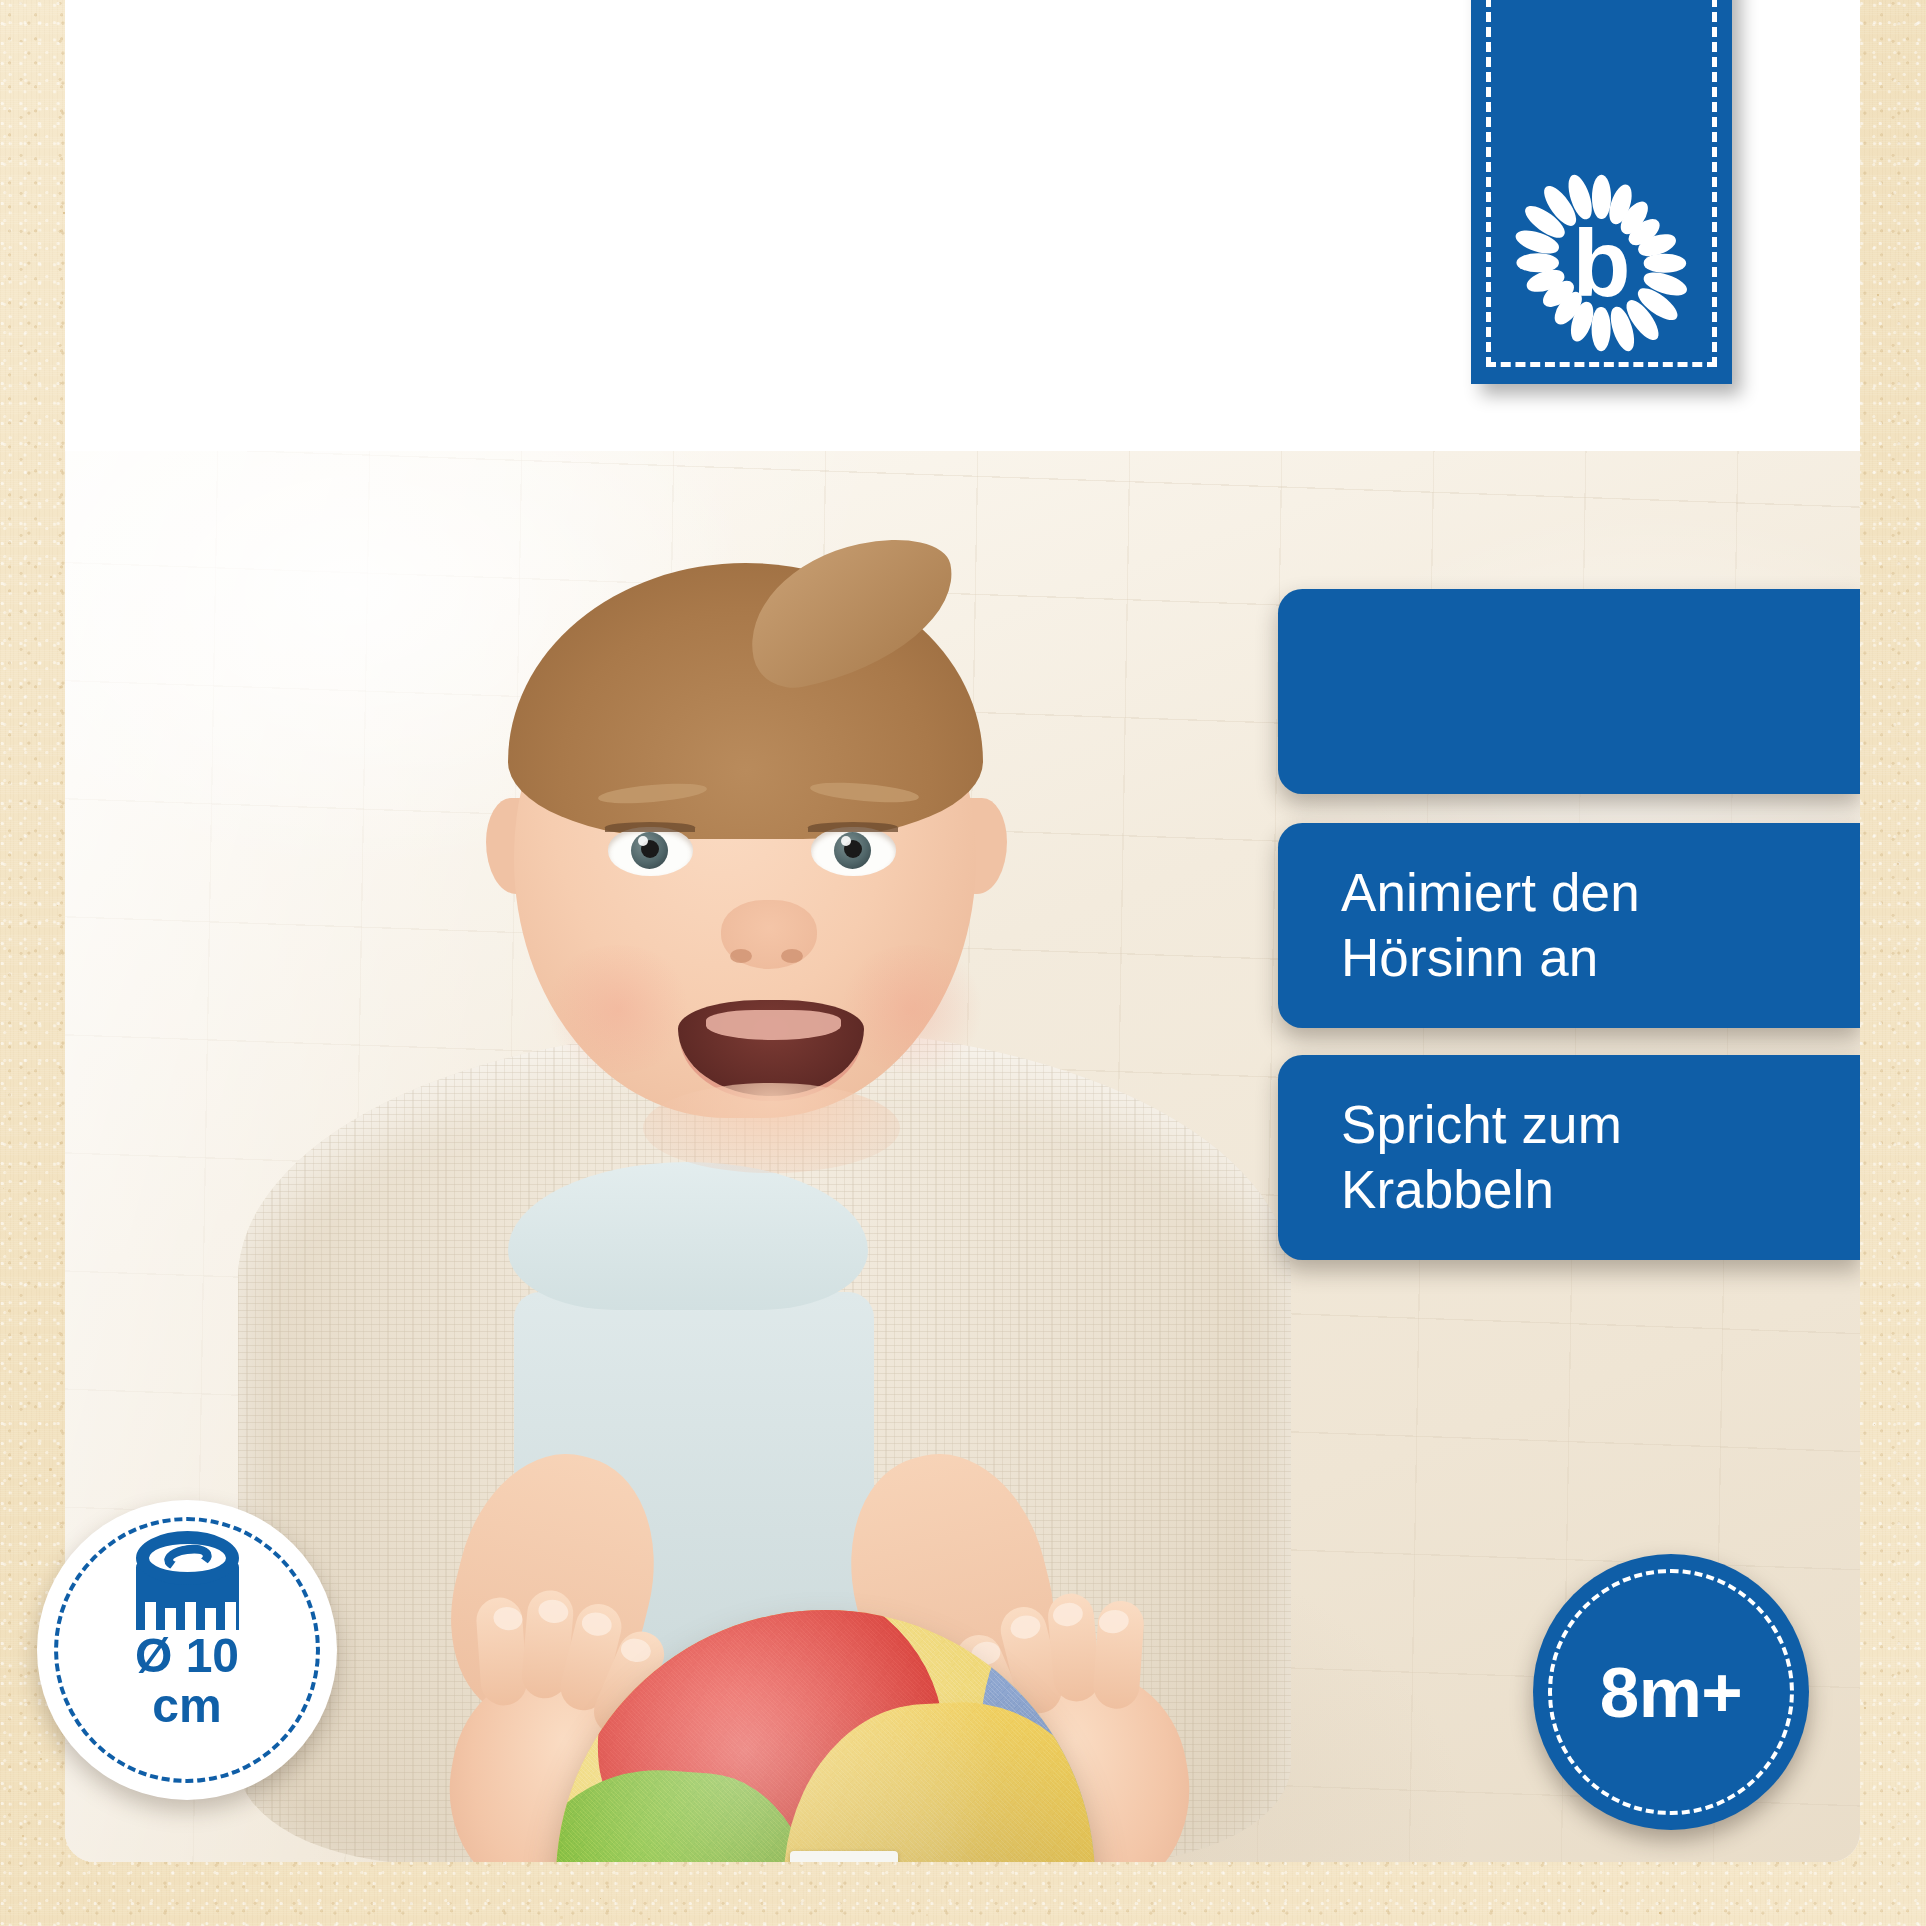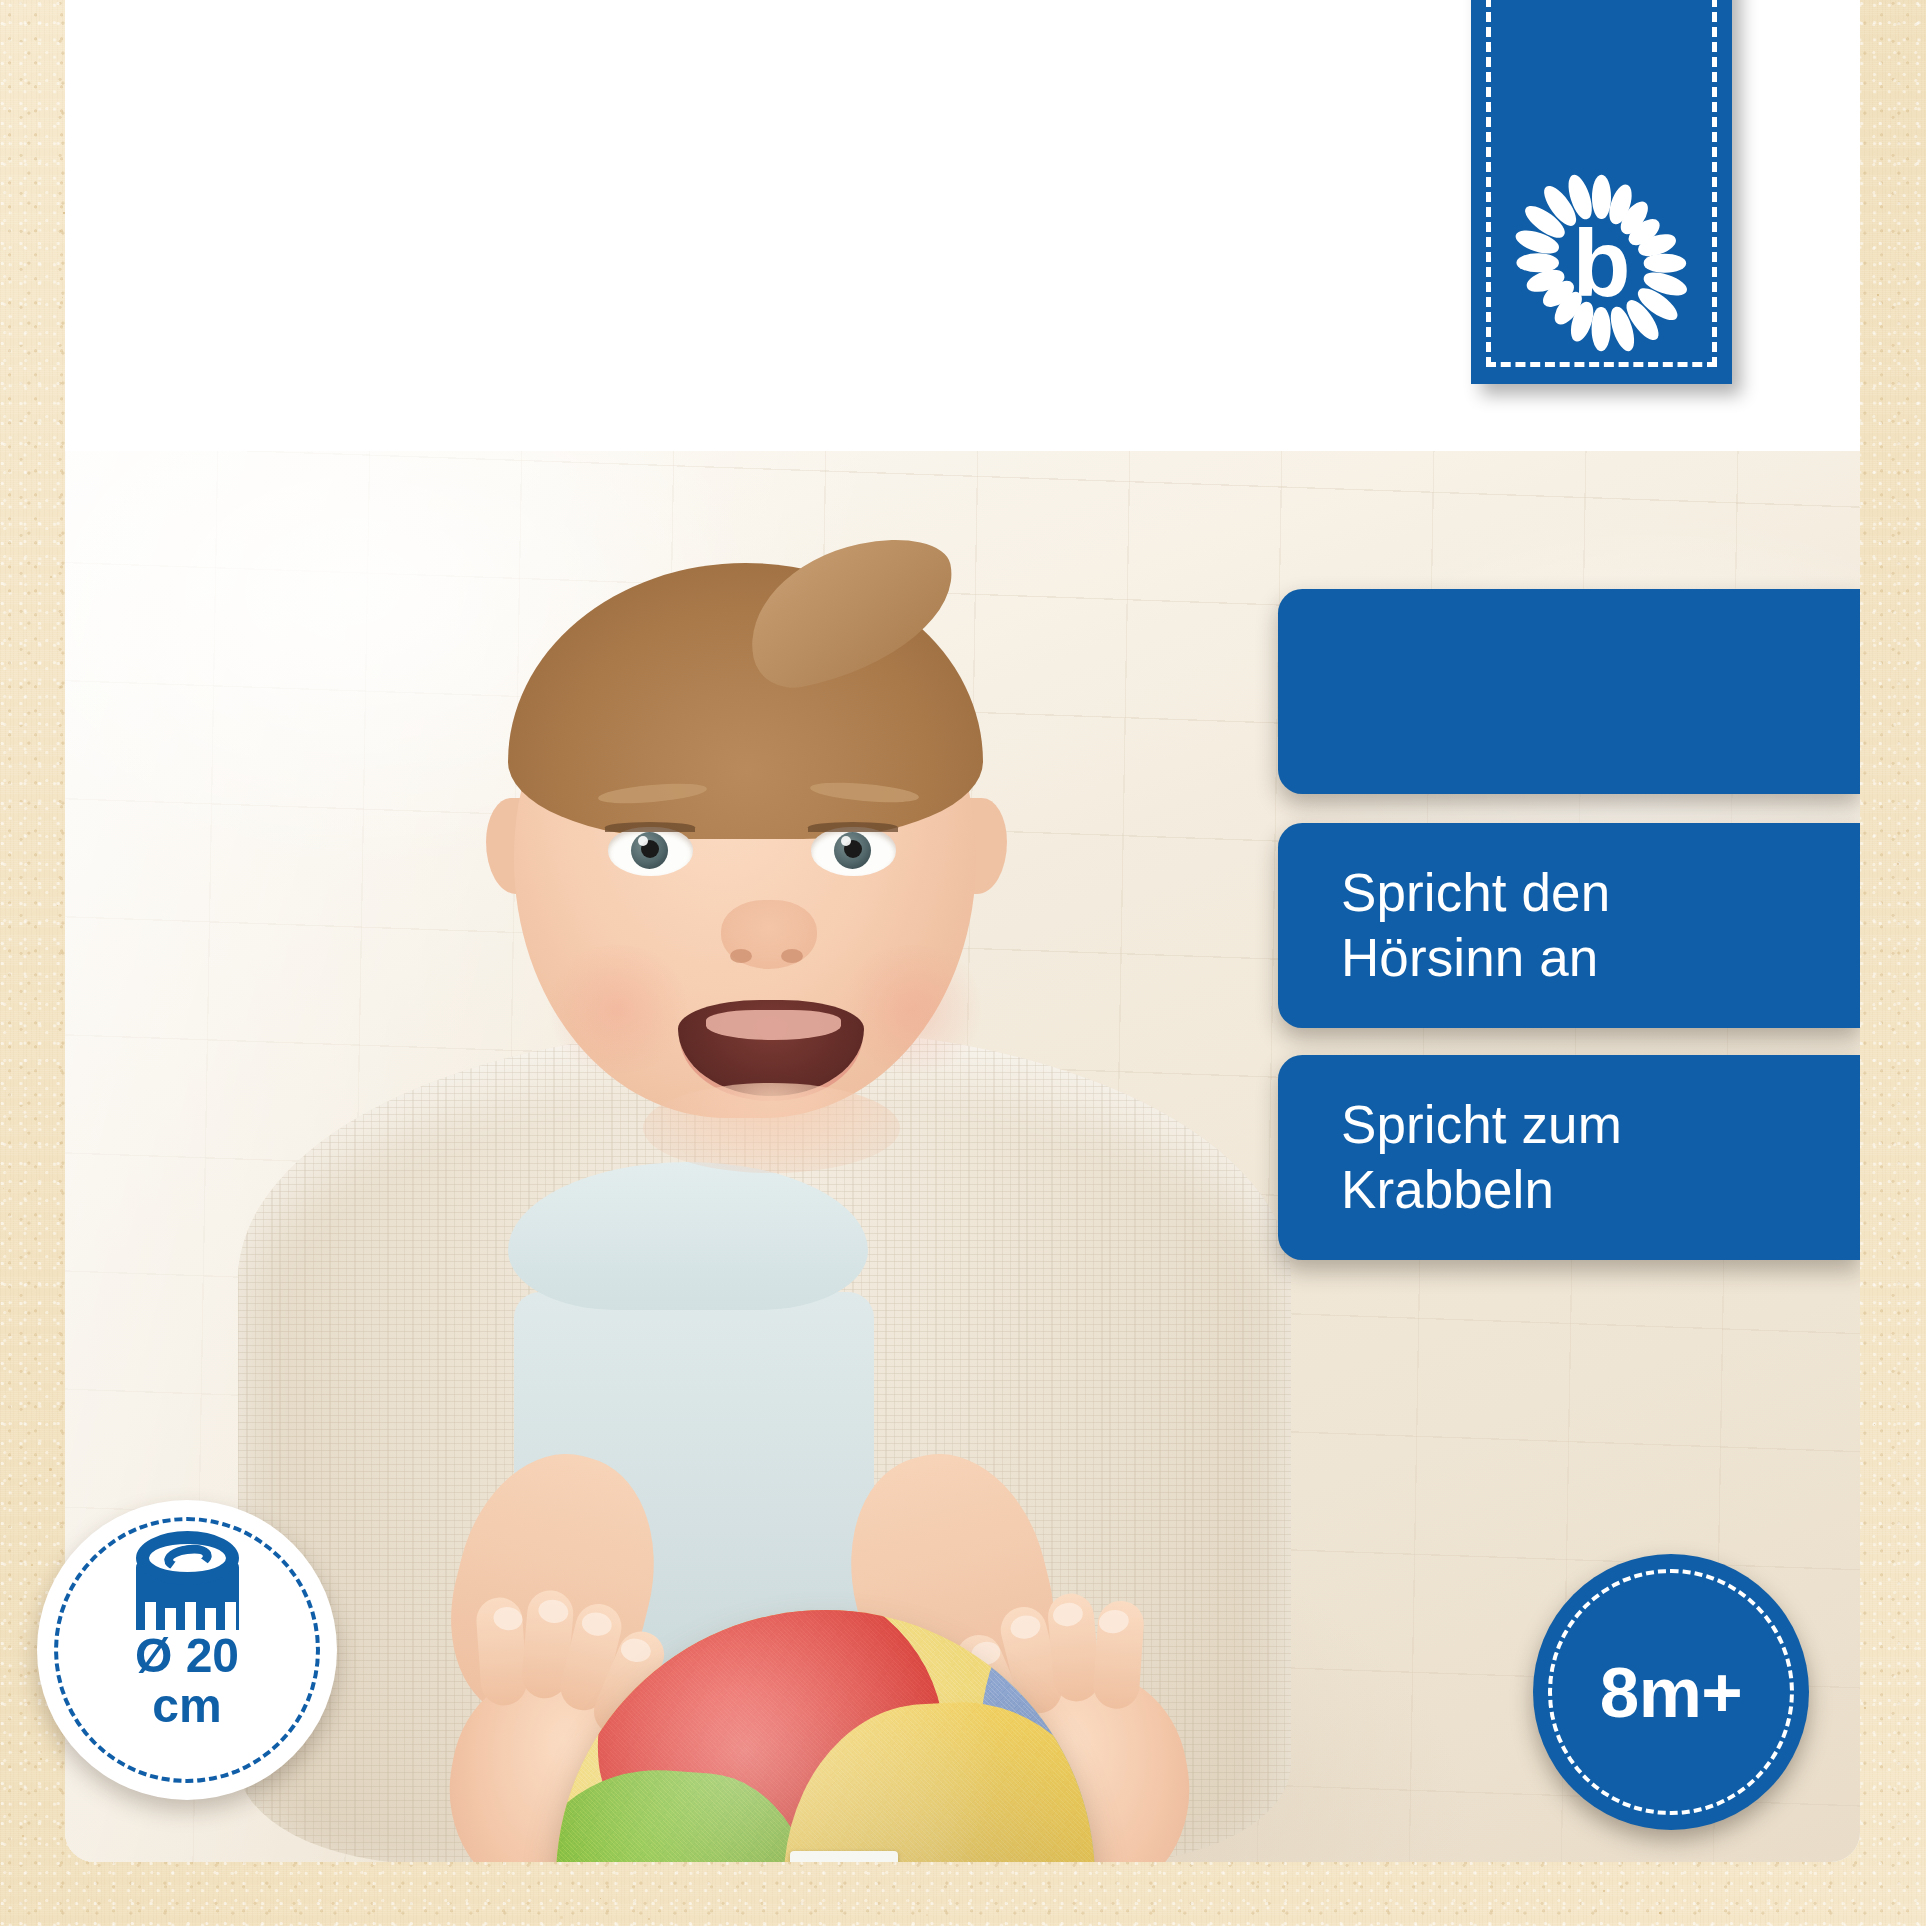--- a/index.html
+++ b/index.html
@@ -657,21 +657,21 @@
         
       </div>
     </div>
 
     <div class="badge" id="badge-1">
       <div class="badge-text">
       </div>
     </div>
     <div class="badge" id="badge-2">
       <div class="badge-text">
-        <div>Spricht den</div>
+        <div>Animiert den</div>
         <div>Hörsinn an</div>
       </div>
     </div>
     <div class="badge" id="badge-3">
       <div class="badge-text">
         <div>Spricht zum</div>
         <div>Krabbeln</div>
       </div>
     </div>
   </div>
@@ -710,21 +710,21 @@
     <div id="tape-body">
         <span class="tape-notch" style="left: 9px; height: 28px;"></span>
         <span class="tape-notch" style="left: 29px; height: 22px;"></span>
         <span class="tape-notch" style="left: 49px; height: 28px;"></span>
         <span class="tape-notch" style="left: 69px; height: 22px;"></span>
         <span class="tape-notch" style="left: 89px; height: 28px;"></span>
       </div>
     <div id="tape-roll"></div>
     <div id="tape-roll-inner"></div>
   </div>
-  <div class="dia-line">Ø 20</div>
+  <div class="dia-line">Ø 10</div>
   <div class="dia-line">cm</div>
 </div>
 
 <div id="age-badge">
   <div id="age-dash"></div>
   <span id="age-text">8m+</span>
 </div>
 
 
 </body></html>

